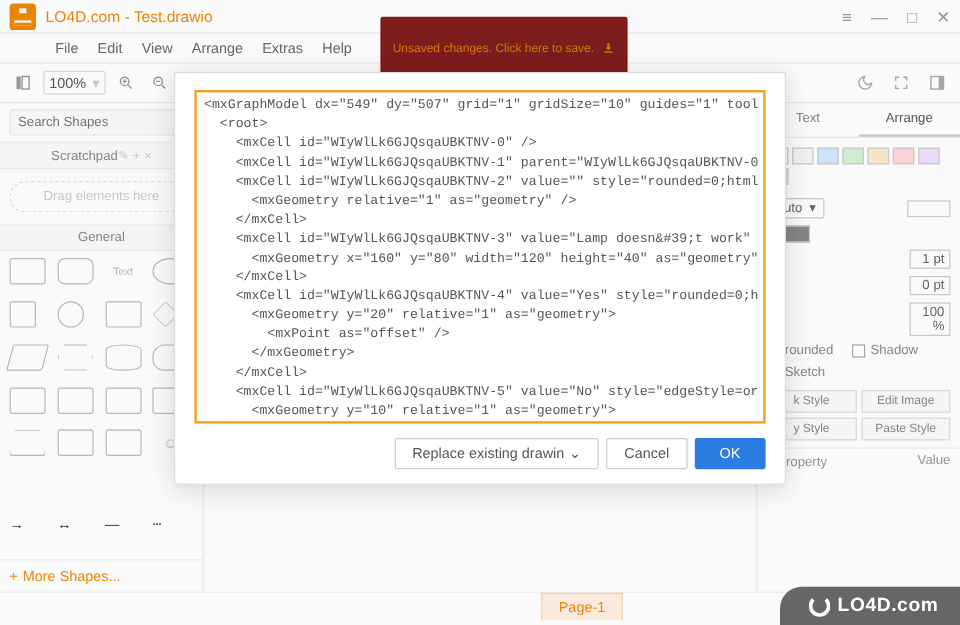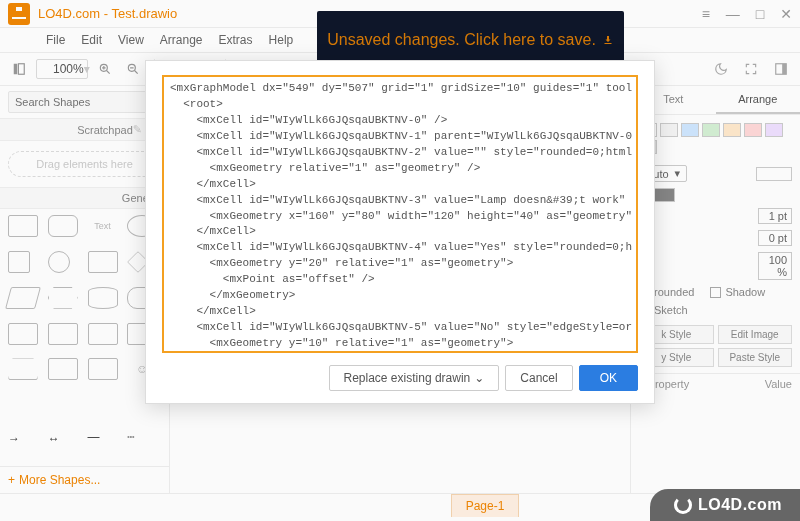--- a/index.html
+++ b/index.html
@@ -10,35 +10,35 @@
   .logo { width: 22px; height: 22px; background: #f08705; border-radius: 3px; display: flex; align-items: center; justify-content: center; margin-right: 8px; position: relative; }
   .logo::before { content: ""; position: absolute; top:4px; left:8px; width:6px; height:4px; background:#fff; }
   .logo::after { content: ""; position: absolute; bottom:4px; left:4px; width:14px; height:4px; background:#fff; box-shadow: 0 -2px 0 0 #f08705 inset; }
   .title-text { color: #f08705; font-size: 13px; font-weight: 500; }
   .win-controls { margin-left: auto; display:flex; gap:16px; color:#999; font-size:14px; }
   .win-btn { cursor: default; }
 
   
   .menubar { height: 24px; display: flex; align-items: center; padding: 0 10px 0 46px; gap: 16px; color:#666; font-size: 12px; }
   .menubar > span { cursor: default; }
-  .unsaved { margin-left: 8px; background: #0f172a; color: #d97b06; padding: 20px 10px; border-radius: 2px; display:flex; align-items:center; gap:6px; font-size:16px;}
+  .unsaved { margin-left: 8px; background: #7f1d1d; color: #d97b06; padding: 20px 10px; border-radius: 2px; display:flex; align-items:center; gap:6px; font-size:10px;}
   .unsaved svg { width:12px; height:12px; }
 
   
   .toolbar { height: 34px; border-top:1px solid #eee; border-bottom:1px solid #eee; display:flex; align-items:center; padding:0 8px; gap:6px; }
   .tbtn { width:22px; height:22px; display:flex; align-items:center; justify-content:center; color:#999; border-radius:2px; }
-  .zoom { width:52px; font-size:12px; color:#555; padding:2px 16px; border:1px solid #ddd; border-radius:2px; display:flex; justify-content:space-between; align-items:center;}
+  .zoom { width:52px; font-size:12px; color:#555; padding:2px 4px; border:1px solid #ddd; border-radius:2px; display:flex; justify-content:space-between; align-items:center;}
   .toolbar-right { margin-left:auto; display:flex; gap:8px; color:#aaa; }
 
   
   .main { display:flex; height: calc(521px - 28px - 24px - 34px - 28px); }
   .left { width: 170px; border-right:1px solid #eee; display:flex; flex-direction:column; }
   .search { padding:5px 8px; }
   .search input { width:100%; border:1px solid #e8e8e8; border-radius:2px; padding:4px 6px; font-size:11px; color:#999; background:#fafafa;}
-  .section-hdr { padding:4px 8px; font-size:11px; color:#888; display:flex; align-items:center; justify-content:flex-end; background:#fafafa; border-top:1px solid #f0f0f0; border-bottom:1px solid #f0f0f0;}
+  .section-hdr { padding:4px 8px; font-size:11px; color:#888; display:flex; align-items:center; justify-content:center; background:#fafafa; border-top:1px solid #f0f0f0; border-bottom:1px solid #f0f0f0;}
   .scratch { padding:10px 8px; }
   .scratch-box { border:1px dashed #ddd; border-radius:14px; padding:6px 10px; color:#ccc; font-size:11px; text-align:center; }
   .shapes-grid { padding:6px 8px; display:grid; grid-template-columns: repeat(4, 1fr); gap:6px; flex:1; overflow:hidden;}
   .shape { width:30px; height:22px; border:1px solid #bbb; border-radius:2px; background:#fff; }
   .shape.ellipse { border-radius:50%; }
   .shape.diamond { transform: rotate(45deg) scale(.7); }
   .shape.none { border:none; }
   .left-bottom { border-top:1px solid #eee; padding:6px 8px; color:#f08705; font-size:12px; display:flex; align-items:center; gap:4px;}
 
   .canvas { flex:1; background:#fff; position:relative; }

